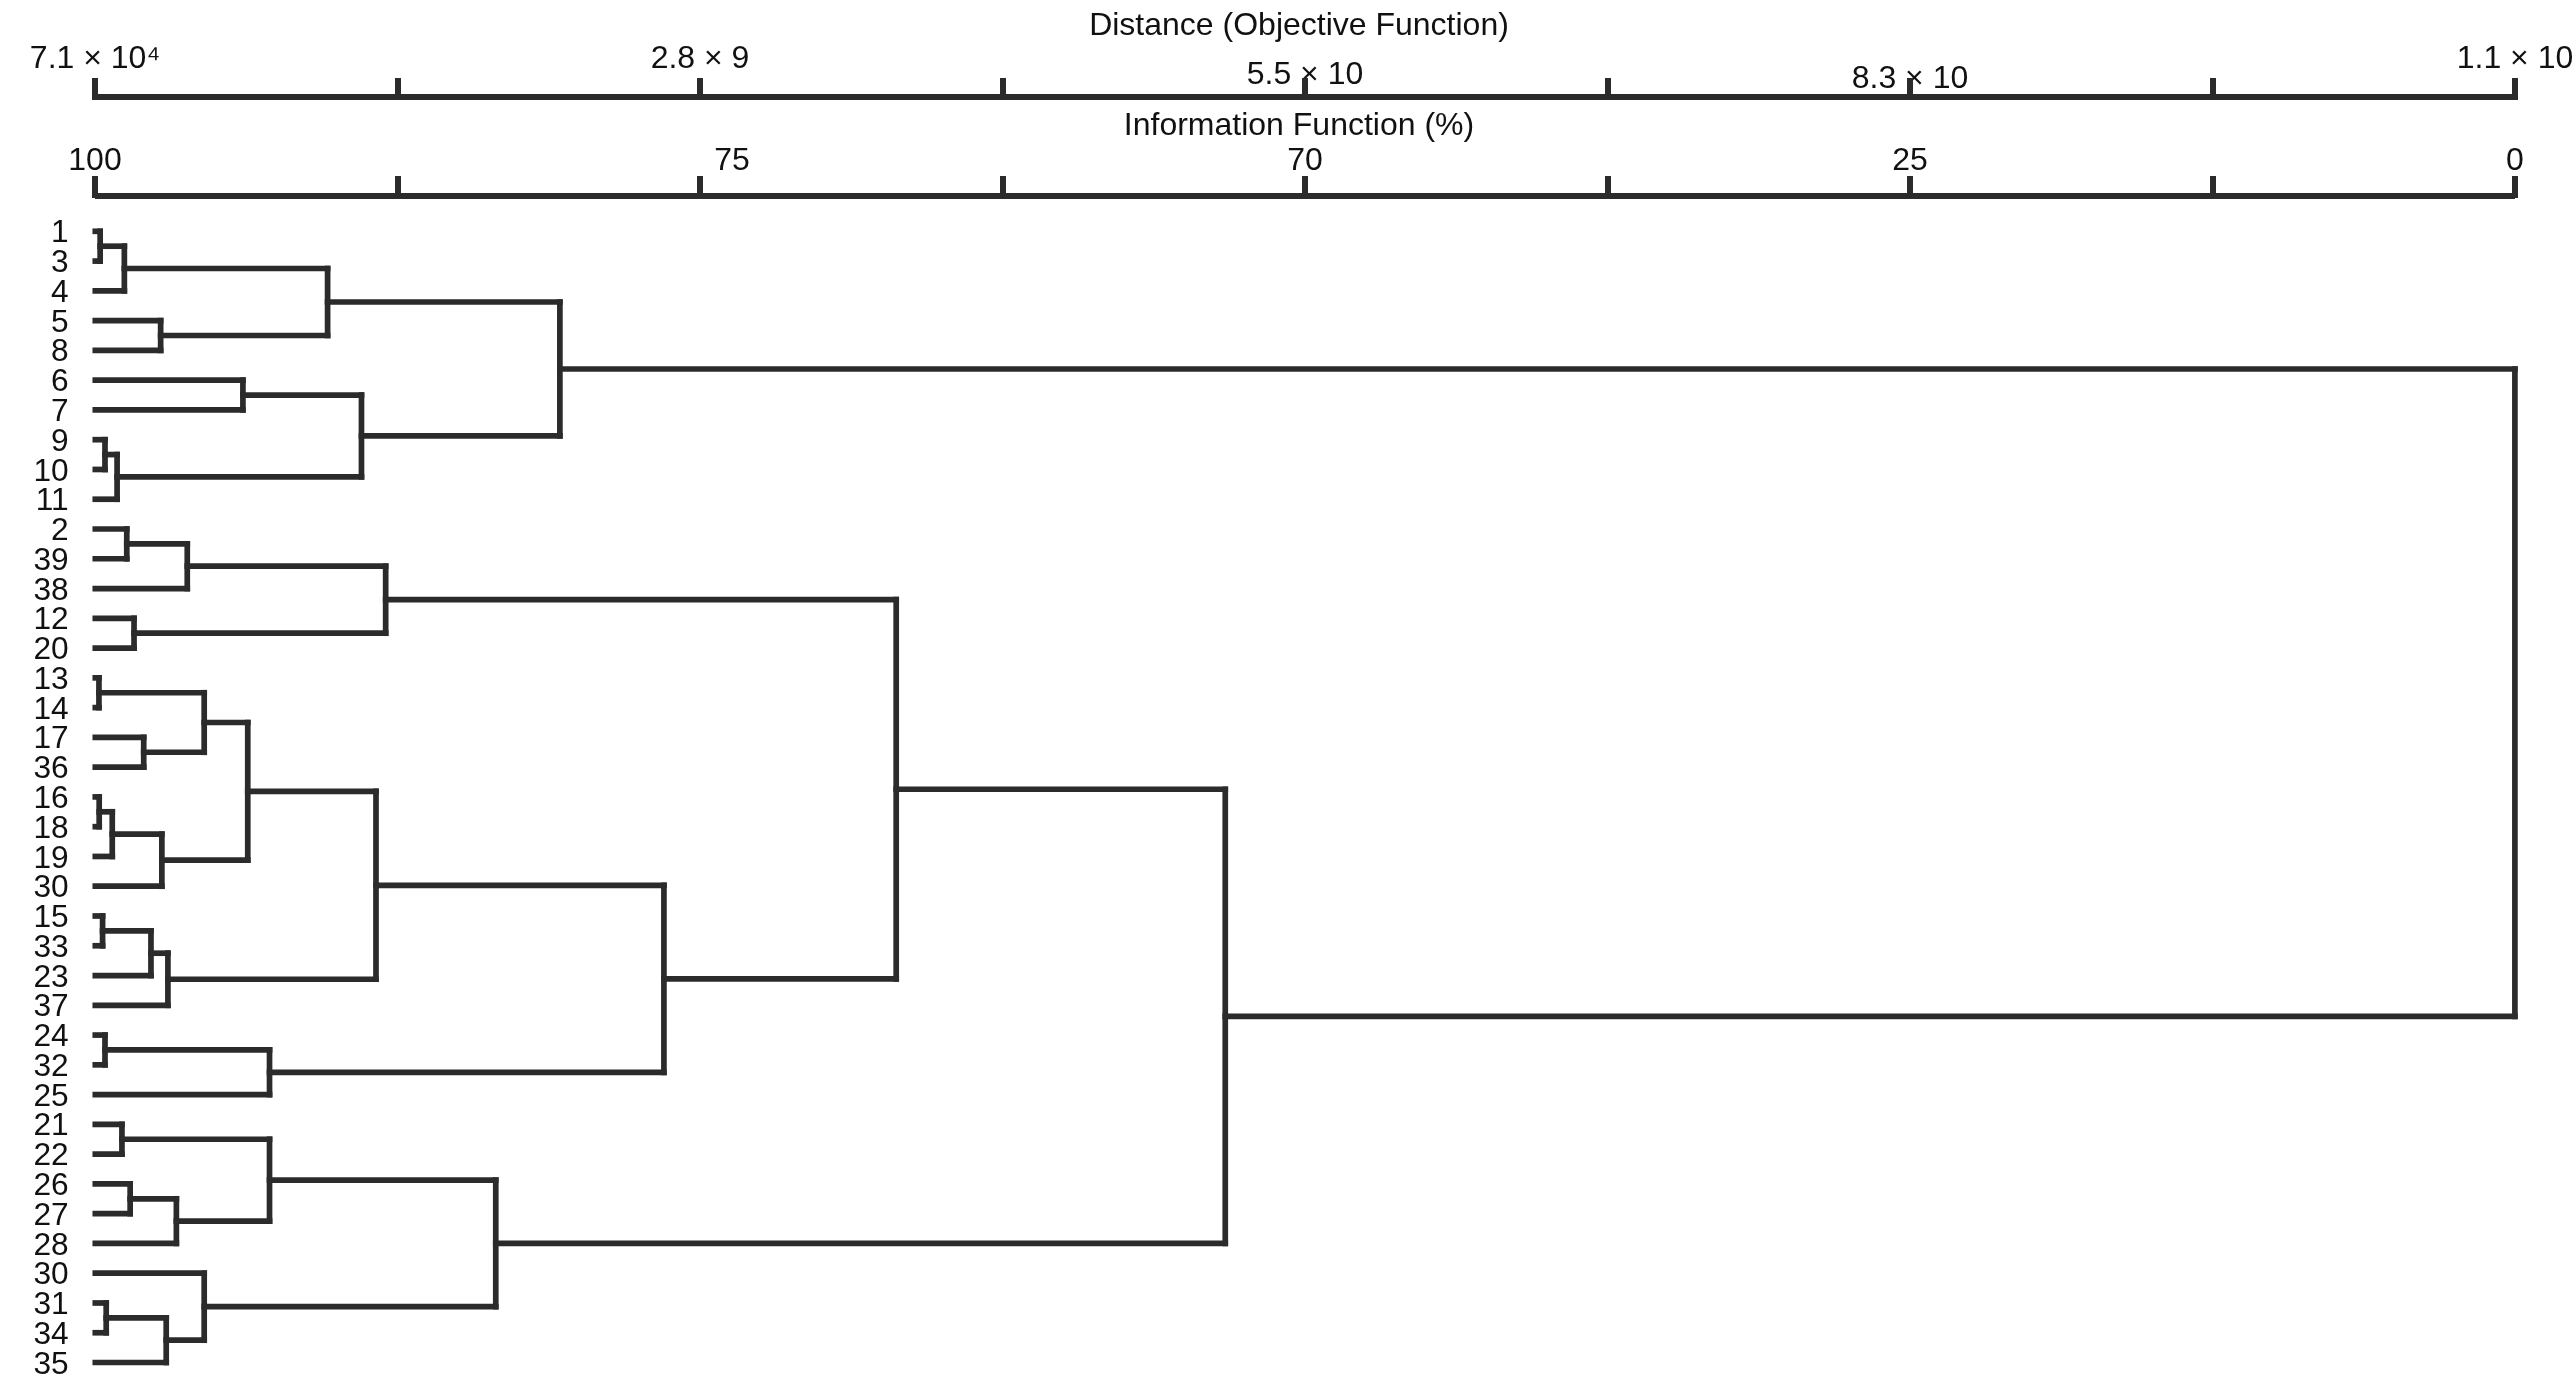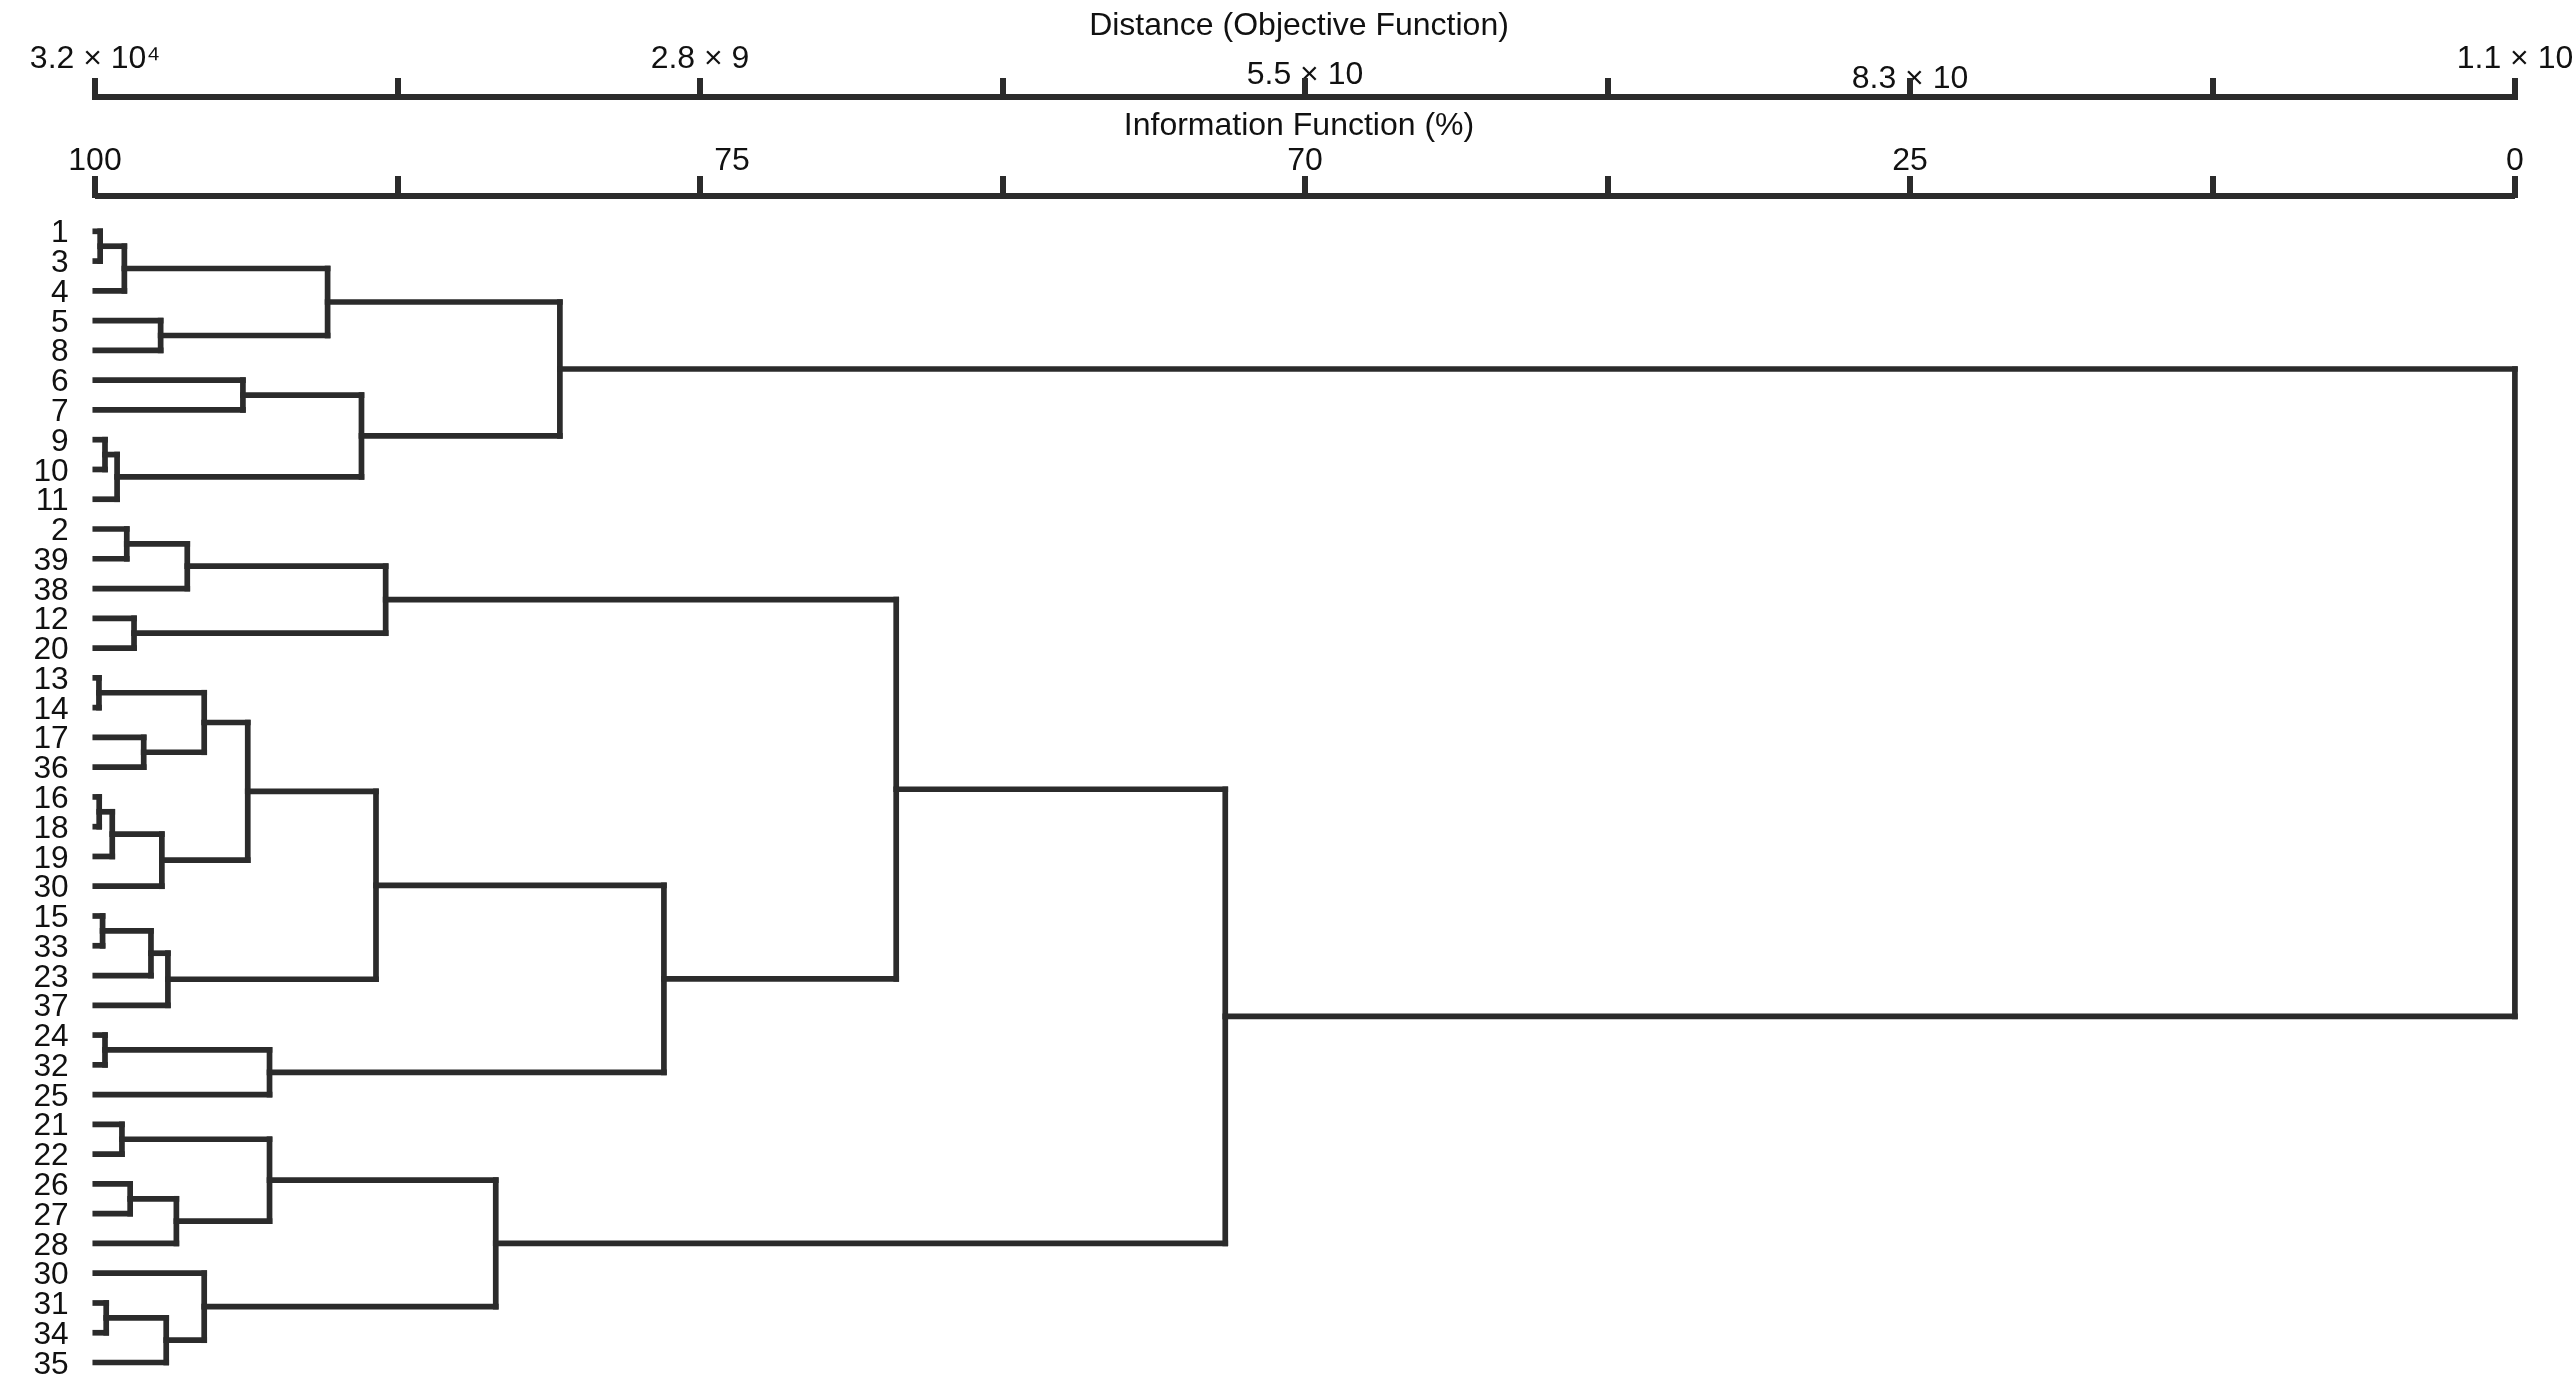--- a/index.html
+++ b/index.html
@@ -40,21 +40,21 @@
   .dendro-svg{position:absolute;left:0;top:0;}
 </style>
 </head>
 <body>
 
 <div class="figure">
   <div class="fig-title t1">Distance (Objective Function)</div>
 
   <div>
     <div id="ax1-labels">
-        <div class="axlab" style="left: 95px; top: 39px;">3.2 × 10⁴</div>
+        <div class="axlab" style="left: 95px; top: 39px;">7.1 × 10⁴</div>
         <div class="axlab" style="left: 700px; top: 39px;">2.8 × 9</div>
         <div class="axlab" style="left: 1305px; top: 39px; margin-top: 16px;">5.5 × 10</div>
         <div class="axlab" style="left: 1910px; top: 39px; margin-top: 20px;">8.3 × 10</div>
         <div class="axlab" style="left: 2515px; top: 39px;">1.1 × 10</div>
       </div>
     <div class="axis-line ln1"></div>
     <div id="ax1-ticks">
         <div class="tick" style="left: 92px; top: 78px; background: rgb(43, 43, 43);"></div>
         <div class="tick" style="left: 395px; top: 78px; background: rgb(43, 43, 43);"></div>
         <div class="tick" style="left: 697px; top: 78px; background: rgb(43, 43, 43);"></div>

